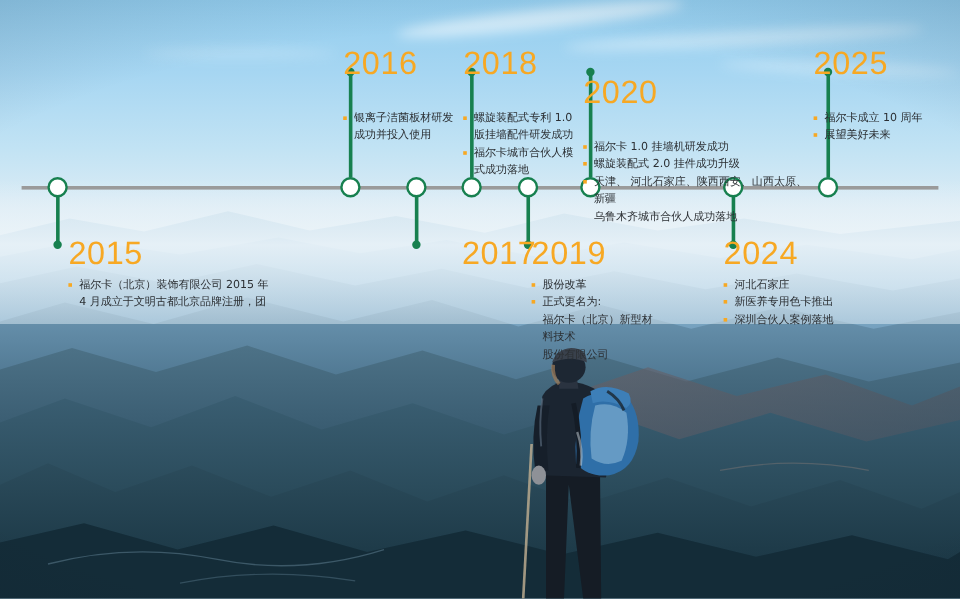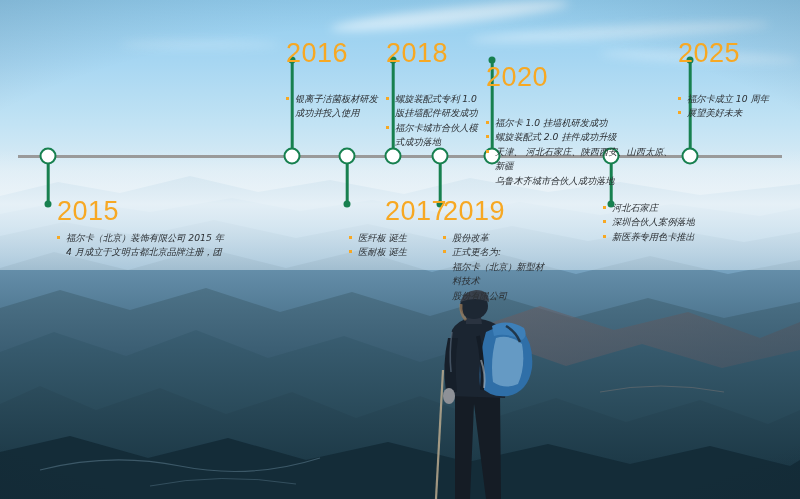--- a/index.html
+++ b/index.html
@@ -43,21 +43,21 @@
     position:absolute;width:7px;height:7px;border-radius:50%;
     background:#17804f;transform:translate(-50%,-50%);
   }
 
   
   .evt{position:absolute;}
   .year{
     font-size:27px;line-height:30px;color:#f7a823;font-weight:400;
     letter-spacing:.5px;white-space:nowrap;
   }
-  .bullets{margin:5px 0 0 0;padding:0;list-style:none;font-style:italic;}
+  .bullets{margin:5px 0 0 0;padding:0;list-style:none;}
   .bullets li{
     position:relative;padding-left:9px;
     font-size:9.2px;line-height:14.4px;color:#2b2f33;
     font-family:"DejaVu Sans","Liberation Sans",sans-serif;
   }
   .bullets li .dot{
     position:absolute;left:0;top:5px;width:3px;height:3px;background:#f7a823;
   }
   .evt.below .year{margin-bottom:1px;}
 
@@ -205,24 +205,20 @@
       </div>
       <div class="evt above" style="left: 286px; top: 38px; width: 96px;">
         <div class="year" style="color: rgb(247, 168, 35);">2016</div>
         <ul class="bullets">
           <li style="color: rgb(43, 47, 51);"><span class="dot" style="background: rgb(247, 168, 35);"></span><span>银离子洁菌板材研发</span></li>
           <li style="color: rgb(43, 47, 51);"><span>成功并投入使用</span></li>
         </ul>
       </div>
       <div class="evt below" style="left: 349px; top: 196px; width: 90px;">
         <div class="year" style="color: rgb(247, 168, 35); margin-left: 36px;">2017</div>
-        <ul class="bullets">
-          <li style="color: rgb(43, 47, 51);"><span class="dot" style="background: rgb(247, 168, 35);"></span><span>医纤板 诞生</span></li>
-          <li style="color: rgb(43, 47, 51);"><span class="dot" style="background: rgb(247, 168, 35);"></span><span>医耐板 诞生</span></li>
-        </ul>
       </div>
       <div class="evt above" style="left: 386px; top: 38px; width: 104px;">
         <div class="year" style="color: rgb(247, 168, 35);">2018</div>
         <ul class="bullets">
           <li style="color: rgb(43, 47, 51);"><span class="dot" style="background: rgb(247, 168, 35);"></span><span>螺旋装配式专利 1.0</span></li>
           <li style="color: rgb(43, 47, 51);"><span>版挂墙配件研发成功</span></li>
           <li style="color: rgb(43, 47, 51);"><span class="dot" style="background: rgb(247, 168, 35);"></span><span>福尔卡城市合伙人模</span></li>
           <li style="color: rgb(43, 47, 51);"><span>式成功落地</span></li>
         </ul>
       </div>
@@ -238,24 +234,25 @@
       <div class="evt above" style="left: 486px; top: 38px; width: 190px; margin-top: 24px;">
         <div class="year" style="color: rgb(247, 168, 35);">2020</div>
         <ul class="bullets">
           <li style="color: rgb(43, 47, 51);"><span class="dot" style="background: rgb(247, 168, 35);"></span><span>福尔卡 1.0 挂墙机研发成功</span></li>
           <li style="color: rgb(43, 47, 51);"><span class="dot" style="background: rgb(247, 168, 35);"></span><span>螺旋装配式 2.0 挂件成功升级</span></li>
           <li style="color: rgb(43, 47, 51);"><span class="dot" style="background: rgb(247, 168, 35);"></span><span>天津、 河北石家庄、陕西西安、山西太原、新疆</span></li>
           <li style="color: rgb(43, 47, 51);"><span>乌鲁木齐城市合伙人成功落地</span></li>
         </ul>
       </div>
       <div class="evt below" style="left: 603px; top: 196px; width: 130px;">
+        <div class="year" style="color: rgb(247, 168, 35);">2024</div>
         <ul class="bullets">
           <li style="color: rgb(43, 47, 51);"><span class="dot" style="background: rgb(247, 168, 35);"></span><span>河北石家庄</span></li>
+          <li style="color: rgb(43, 47, 51);"><span class="dot" style="background: rgb(247, 168, 35);"></span><span>新医养专用色卡推出</span></li>
           <li style="color: rgb(43, 47, 51);"><span class="dot" style="background: rgb(247, 168, 35);"></span><span>深圳合伙人案例落地</span></li>
-          <li style="color: rgb(43, 47, 51);"><span class="dot" style="background: rgb(247, 168, 35);"></span><span>新医养专用色卡推出</span></li>
         </ul>
       </div>
       <div class="evt above" style="left: 678px; top: 38px; width: 100px;">
         <div class="year" style="color: rgb(247, 168, 35);">2025</div>
         <ul class="bullets">
           <li style="color: rgb(43, 47, 51);"><span class="dot" style="background: rgb(247, 168, 35);"></span><span>福尔卡成立 10 周年</span></li>
           <li style="color: rgb(43, 47, 51);"><span class="dot" style="background: rgb(247, 168, 35);"></span><span>展望美好未来</span></li>
         </ul>
       </div>
     </div>

